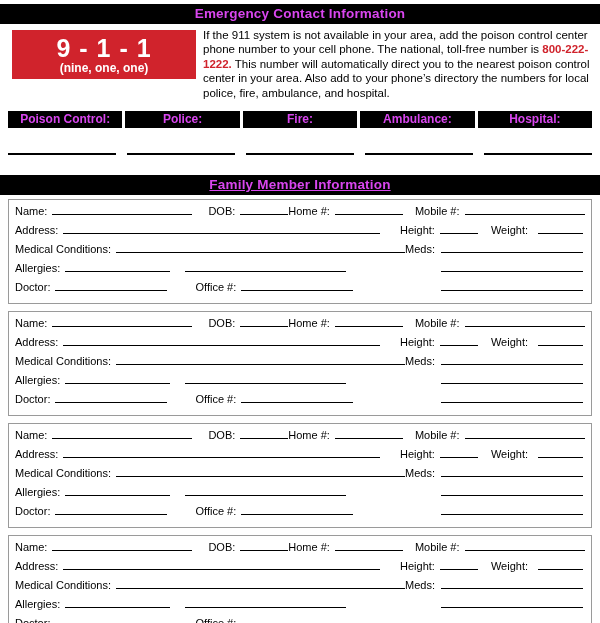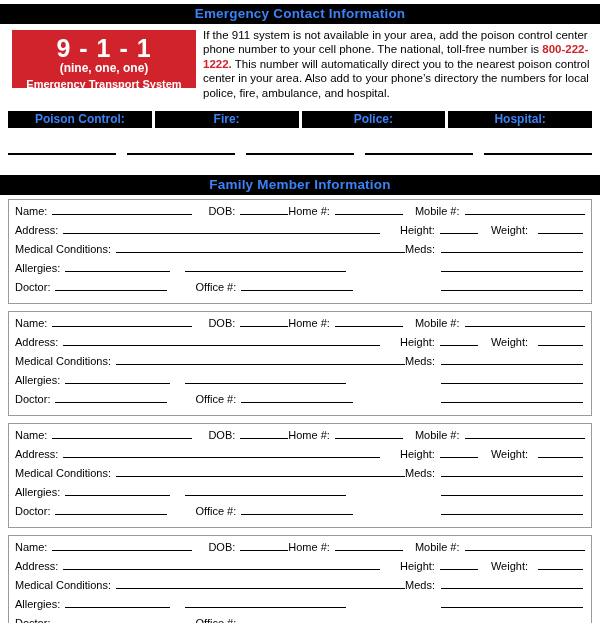--- a/index.html
+++ b/index.html
@@ -2,43 +2,43 @@
 <html style="--accent: #d0232c; --card-border: #9a9a9a;"><head>
 <meta charset="utf-8">
 <style>
   :root { --accent:#d0232c; --card-border:#9a9a9a; }
   * { box-sizing:border-box; }
   html,body { margin:0; padding:0; }
   body {
     width:600px; height:623px; overflow:hidden; background:#fff; color:#000;
     font-family:"Liberation Sans", sans-serif;
   }
-  .black-bar { background:#000; color:#3b82f6; font-weight:bold; text-align:center; }
+  .black-bar { background:#000; color:#d946ef; font-weight:bold; text-align:center; }
   .section-header { height:20px; line-height:20px; font-size:13.5px; letter-spacing:0.2px; }
   #main-header { margin-top:4px; }
 
   .top-section { display:flex; margin:6px 8px 0 12px; }
   .red-box {
-    width:184px; height:58px; flex:none; background:var(--accent);
+    width:184px; height:49px; flex:none; background:var(--accent);
     color:#fff; font-weight:bold; text-align:center;
   }
   .red-number { font-size:25px; line-height:26px; padding-top:5px; letter-spacing:1px; }
   .red-phonetic { font-size:12px; line-height:15px; }
   .red-caption { font-size:11px; line-height:16px; white-space:nowrap; }
 
   .intro { margin:-2px 0 0 7px; width:392px; font-size:11.5px; line-height:14.4px; }
   .intro .phone { color:var(--accent); font-weight:bold; }
 
   .contact-bars { display:flex; gap:3px; margin:11px 8px 0; }
   .contact-bar { flex:1; height:17px; line-height:17px; font-size:12px; }
 
   .contact-lines { display:flex; gap:11px; margin:25px 8px 0; }
   .contact-line { flex:1; height:0; border-bottom:2px solid #000; }
 
-  #family-header { margin-top:20px; }
+  #family-header { margin-top:20px;text-decoration:underline; }
 
   .members { margin:4px 8px 0; }
   .member-block {
     border:1px solid var(--card-border); height:105px; padding:4px 6px 0;
     margin-bottom:7px; background:#fff;
   }
   .frow { display:flex; align-items:baseline; height:19px; font-size:11px; white-space:nowrap; }
   .lb { flex:none; }
   .ln { display:inline-block; flex:none; height:11px; border-bottom:1px solid #000; }
   .sp { flex:1; }
@@ -74,22 +74,23 @@
   <div class="red-box">
     <div class="red-number">9 - 1 - 1</div>
     <div class="red-phonetic">(nine, one, one)</div>
     <div class="red-caption">Emergency Transport System</div>
   </div>
   <div class="intro"><span>If the 911 system is not available in your area, add the poison control center phone number to your cell phone. The national, toll-free number is </span><span class="phone">800-222-1222.</span><span> This number will automatically direct you to the nearest poison control center in your area. Also add to your phone’s directory the numbers for local police, fire, ambulance, and hospital.</span></div>
 </div>
 
 <div class="contact-bars">
   <div class="contact-bar black-bar">Poison Control:</div>
+  <div class="contact-bar black-bar">Police:</div>
   <div class="contact-bar black-bar">Fire:</div>
-  <div class="contact-bar black-bar">Police:</div>
+  <div class="contact-bar black-bar">Ambulance:</div>
   <div class="contact-bar black-bar">Hospital:</div>
 </div>
 
 <div class="contact-lines">
   <div class="contact-line"></div>
   <div class="contact-line"></div>
   <div class="contact-line"></div>
   <div class="contact-line"></div>
   <div class="contact-line"></div>
 </div>

